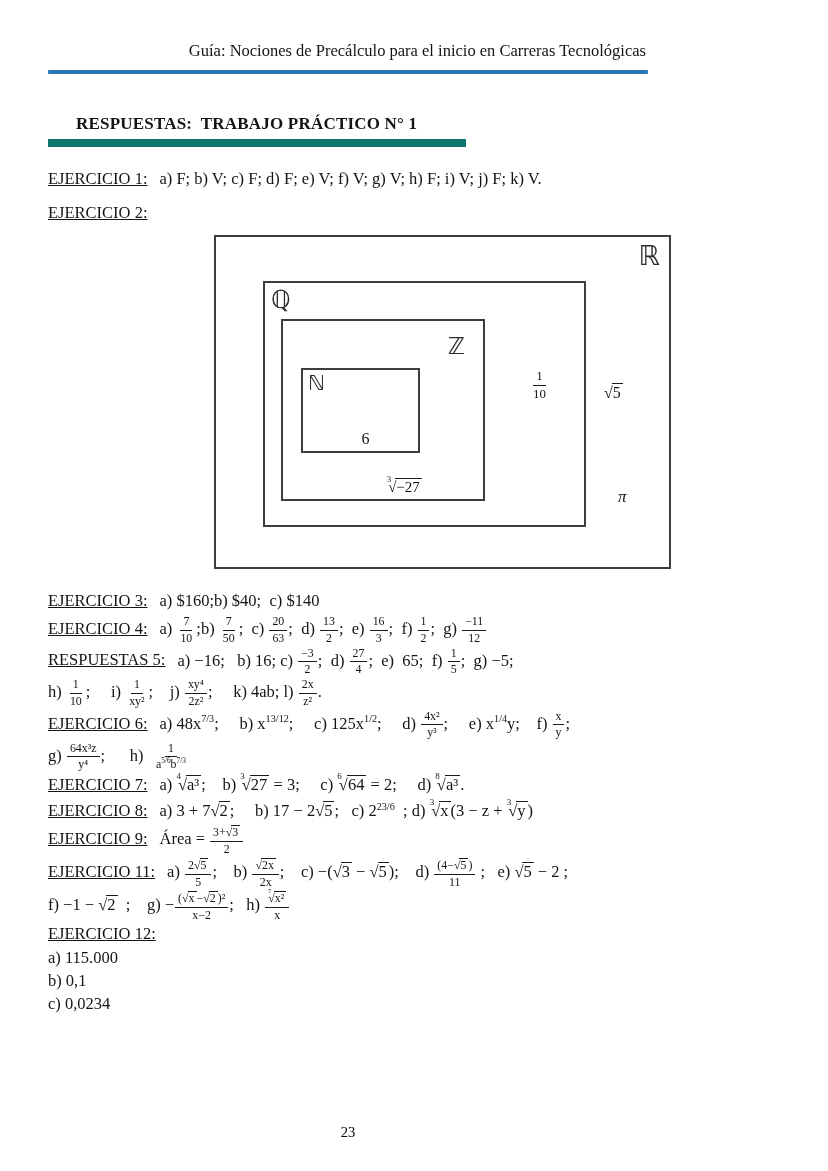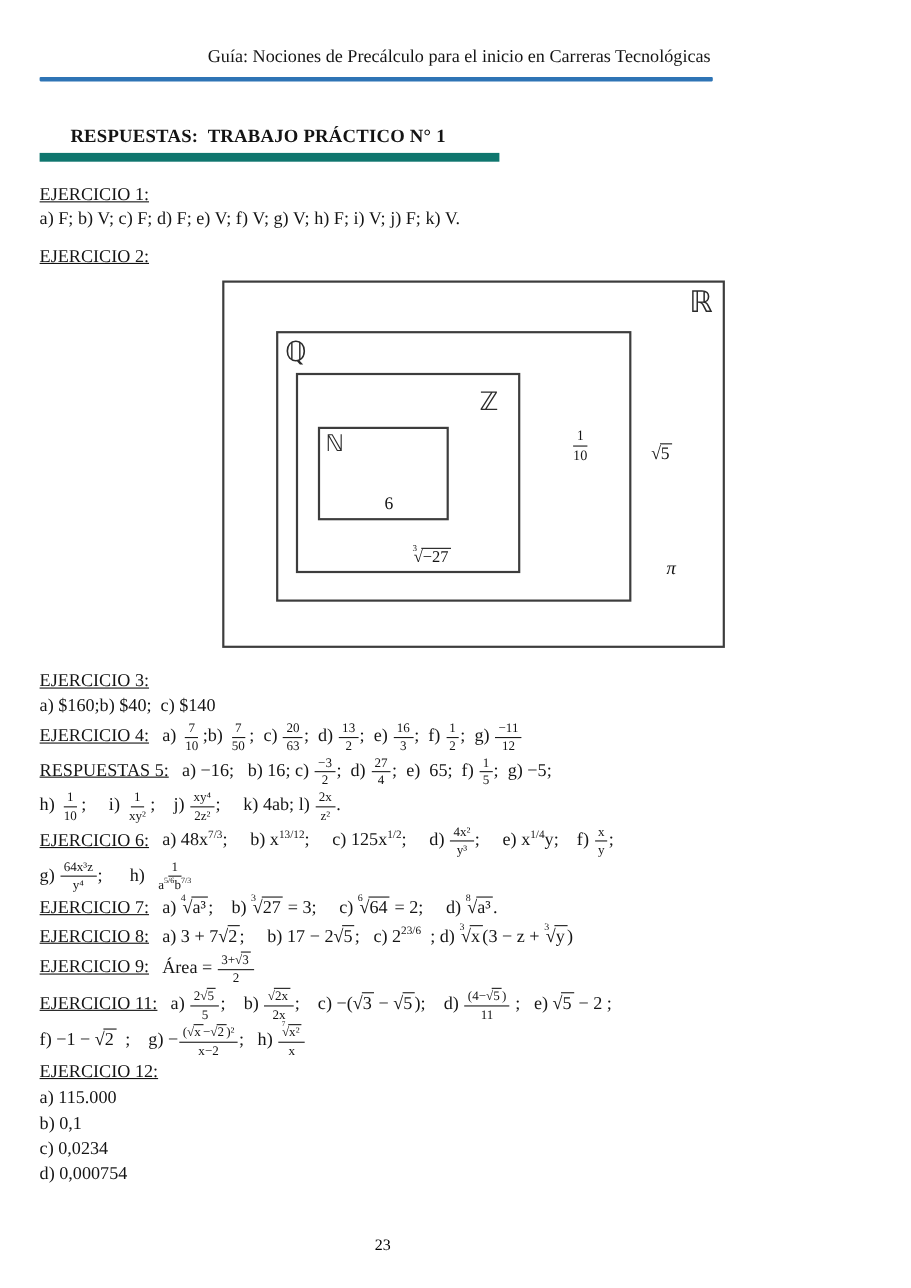--- a/index.html
+++ b/index.html
@@ -1,27 +1,27 @@
 <!DOCTYPE html>
 <html><head>
 <meta charset="utf-8">
 <style>
   *{margin:0;padding:0;box-sizing:border-box;}
   html,body{background:#ffffff;}
   body{width:828px;height:1171px;font-family:"Liberation Serif","DejaVu Serif",serif;color:#141414;overflow:hidden;}
-  .doc{position:relative;width:696px;height:1171px;padding:40px 48px 0 36px;overflow:hidden;border-radius:30px;}
+  .doc{position:relative;width:696px;height:1171px;padding:40px 48px 0 48px;overflow:hidden;border-radius:30px;}
 
   .header-text{text-align:right;font-size:16.5px;line-height:1.3;padding-right:2px;}
   .header-rule{margin-top:9px;height:4px;background:#2E74B5;border-radius:1px;}
 
   .title-wrap{margin-top:40px;width:418px;border-bottom:8px solid #0f766e;padding-bottom:5px;}
   .title{font-size:17px;font-weight:bold;padding-left:28px;white-space:pre;letter-spacing:0.2px;}
 
   .line{display:flex;align-items:baseline;margin-top:6px;font-size:16.5px;}
-  .line.mt-lg{margin-top:20px;flex-direction:column;}
+  .line.mt-lg{margin-top:20px;}
   .line.mt-md{margin-top:12px;}
   .line.tight{margin-top:2px;}
   .ex-label{text-decoration:underline;white-space:pre;margin-right:12px;flex:0 0 auto;}
   .ex-label:empty{margin-right:0;}
   .ex-math{white-space:pre-wrap;line-height:1.45;}
 
   
   .frac{display:inline-flex;flex-direction:column;align-items:center;vertical-align:middle;font-size:0.72em;line-height:1.12;margin:0 1px;text-align:center;}
   .frac .num{border-bottom:1px solid #1a1a1a;padding:0 3px 1px 3px;}
   .frac .den{padding:1px 3px 0 3px;}
@@ -160,18 +160,17 @@
 
   <div class="line tight">
     <span class="ex-label">EJERCICIO 12:</span>
     <span class="ex-math"></span>
   </div>
 
   <div class="answers-grid">
     <span>a) 115.000</span>
     <span>b) 0,1</span>
     <span>c) 0,0234</span>
-    <span>d) 0,000754</span>
   </div>
 
   <div class="page-number">23</div>
 
 </div>
 
 </body></html>

